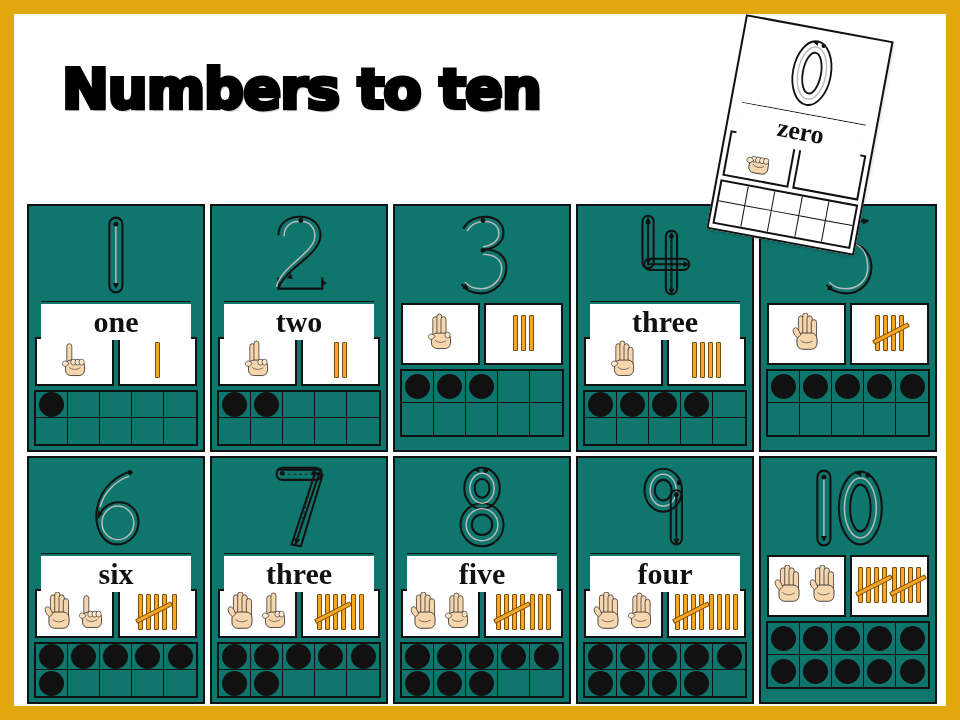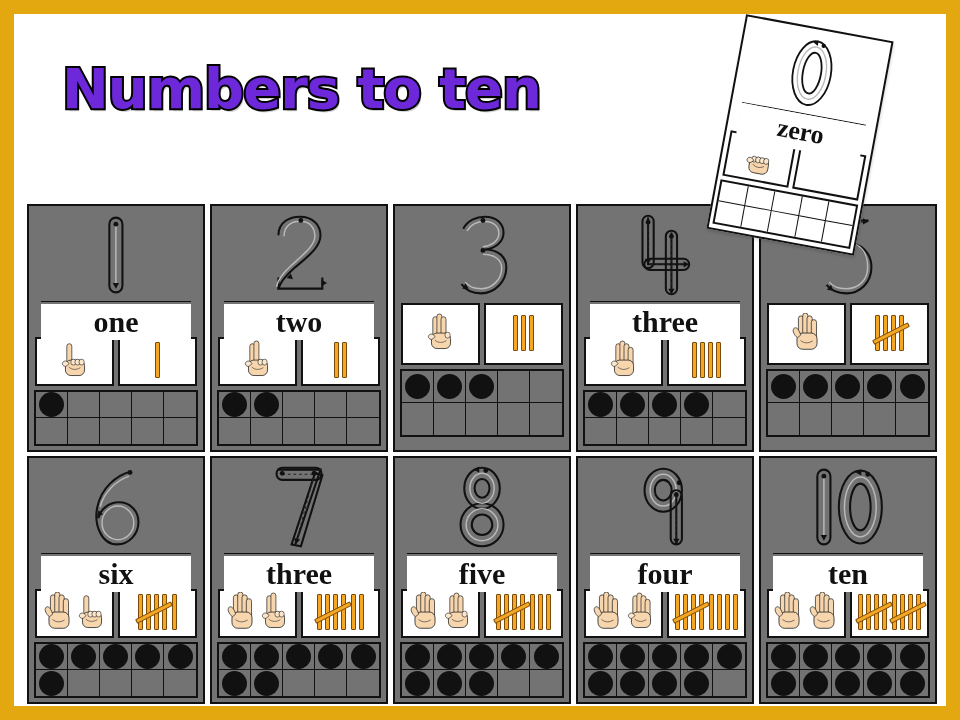--- a/index.html
+++ b/index.html
@@ -16,41 +16,41 @@
     background:#ffffff;
   }
 
   
   #title{
     position:absolute;left:48px;top:42px;
     font-family:"DejaVu Sans", sans-serif;
     font-weight:bold;
     font-size:56px;
     letter-spacing:-1px;
-    color:#6d28d9;
+    color:#000000;
     -webkit-text-stroke:4px #000;
     paint-order:stroke fill;
     text-shadow:2px 3px 0 rgba(0,0,0,0.18);
     white-space:nowrap;
   }
 
   
   #grid{
     position:absolute;left:13px;top:190px;
     width:926px;height:516px;
     display:grid;
     grid-template-columns:repeat(5,178px);
     grid-template-rows:repeat(2,248px);
     column-gap:5px;row-gap:4px;
   }
   .card{
     position:relative;
     box-sizing:border-box;
     border:2px solid #111;
-    background:#737373;
+    background:#0f766e;
     display:flex;flex-direction:column;
     align-items:center;
     padding:4px 5px 4px 5px;
     overflow:hidden;
   }
 
   
   .numeral{
     height:88px;width:100%;
     display:flex;align-items:center;justify-content:center;
@@ -793,26 +793,20 @@
             <line class="trace-inner" x1="17" y1="14" x2="17" y2="78"></line>
             <circle class="trace-dot" cx="17" cy="13" r="2.6"></circle>
             <path class="trace-arrow" d="M0,-3.4 L6,0 L0,3.4 Z" transform="translate(17,76) rotate(90)"></path>
             <ellipse class="trace-outline" cx="56" cy="46" rx="23" ry="39"></ellipse>
             <ellipse class="trace-outline" cx="56" cy="46" rx="11" ry="25"></ellipse>
             <ellipse class="trace-inner" cx="56" cy="46" rx="17" ry="32"></ellipse>
             <circle class="trace-dot" cx="64" cy="11" r="2.6"></circle>
             <path class="trace-arrow" d="M0,-3.4 L6,0 L0,3.4 Z" transform="translate(57,9) rotate(180)"></path>
           </svg>
         </div>
-        <div class="wordbox">
-          <div class="gl top"></div>
-          <div class="gl mid"></div>
-          <div class="gl base"></div>
-          <div class="word"><span>ten</span></div>
-        </div>
         <div class="rep-row">
           <div class="rep-box">
             <svg viewBox="0 0 66 88" class="hand wide">
               <rect x="15" y="6" width="11" height="50" rx="5.5" fill="#F7D6AE" stroke="#2b2b2b" stroke-width="1.6"></rect>
               <rect x="24" y="0" width="11" height="56" rx="5.5" fill="#F7D6AE" stroke="#2b2b2b" stroke-width="1.6"></rect>
               <rect x="33" y="6" width="11" height="50" rx="5.5" fill="#F7D6AE" stroke="#2b2b2b" stroke-width="1.6"></rect>
               <rect x="42" y="14" width="11" height="42" rx="5.5" fill="#F7D6AE" stroke="#2b2b2b" stroke-width="1.6"></rect>
               <rect x="12" y="42" width="42" height="34" rx="12" fill="#F7D6AE" stroke="#2b2b2b" stroke-width="1.8"></rect>
               <path d="M13,52 C6,46 2,38 5,33 C8,29 13,31 16,37 L20,46 Z" fill="#F7D6AE" stroke="#2b2b2b" stroke-width="1.6"></path>
               <path d="M20,58 C27,64 36,64 44,59" fill="none" stroke="#2b2b2b" stroke-width="1.3" stroke-linecap="round"></path>

